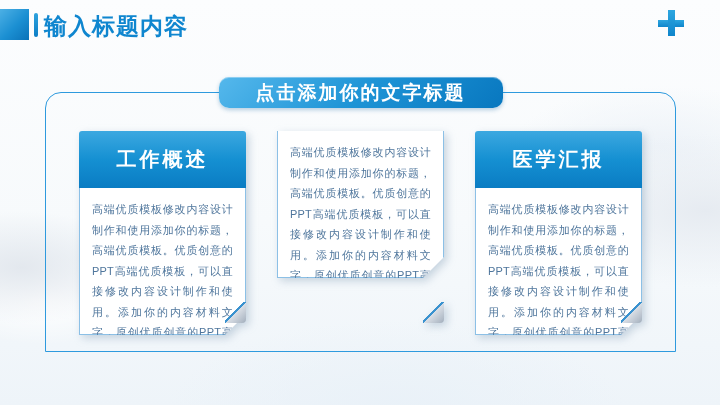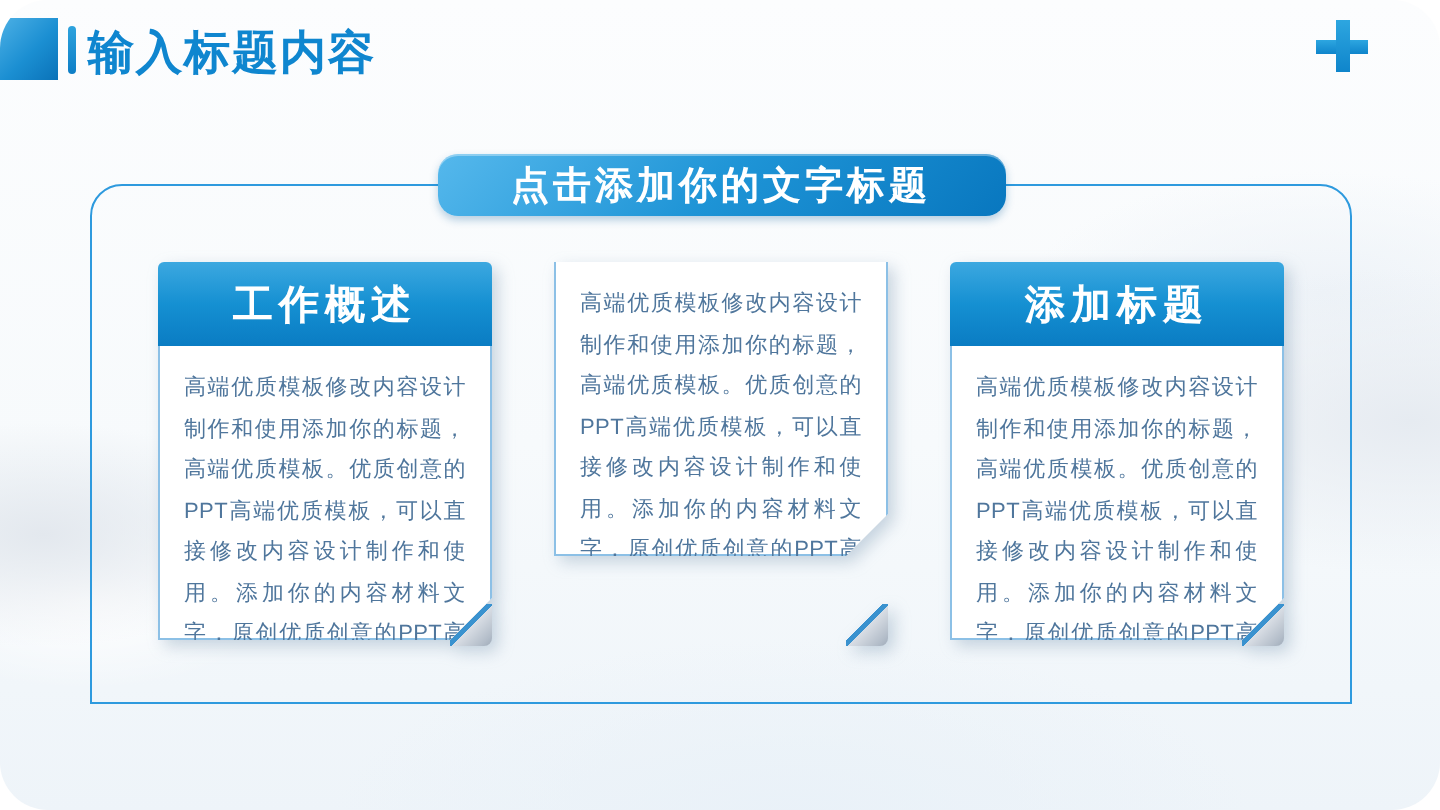--- a/index.html
+++ b/index.html
@@ -10,21 +10,20 @@
   }
   .slide {
     position:relative; width:720px; height:405px; overflow:hidden;
     background:
       radial-gradient(ellipse 170px 80px at 3% 66%, #e3e8ee 0%, rgba(227,232,238,0) 70%),
       radial-gradient(ellipse 130px 60px at 6% 74%, #ffffff 0%, rgba(255,255,255,0) 75%),
       radial-gradient(ellipse 240px 110px at 98% 52%, #e6ebf1 0%, rgba(230,235,241,0) 70%),
       radial-gradient(ellipse 200px 80px at 92% 36%, #eef3f8 0%, rgba(238,243,248,0) 75%),
       radial-gradient(ellipse 320px 130px at 55% 102%, #e9f1f8 0%, rgba(233,241,248,0) 72%),
       linear-gradient(180deg, #fcfdfe 0%, #f7fafc 55%, #eef4f9 100%);
-    border-radius: 24px;
   }
 
   
   .top-header { position:absolute; left:0; top:0; width:100%; height:56px; }
   .logo-square {
     position:absolute; left:0; top:9px; width:29px; height:31px;
     background:linear-gradient(135deg, #4cb0e5 0%, #1b8fd2 55%, #0a72b8 100%);
   }
   .accent-bar {
     position:absolute; left:34px; top:13px; width:4px; height:24px; border-radius:2px;
@@ -64,21 +63,21 @@
   
   .cards-row {
     position:absolute; left:33px; top:38px; width:565px;
     display:flex; gap:31px;
   }
   .card {
     position:relative; width:167px; height:192px;
     filter:drop-shadow(3px 3px 4px rgba(110,140,170,0.35));
   }
   .card-header {
-    height:42px; border-radius:3px 3px 0 0;
+    height:57px; border-radius:3px 3px 0 0;
     background:linear-gradient(180deg, #3ca8e0 0%, #1590d2 50%, #0a7cc3 100%);
     display:flex; align-items:center; justify-content:center;
     color:#ffffff; font-size:20px; font-weight:bold; letter-spacing:3px;
   }
   .card-body {
     position:relative; height:147px; background:#ffffff;
     border:1px solid #8cc0e6; border-top:none;
     padding:11px 12px 0 12px;
     clip-path:polygon(0 0, 100% 0, 100% calc(100% - 21px), calc(100% - 21px) 100%, 0 100%);
   }
@@ -124,21 +123,21 @@
       </div>
 
       <div class="card">
         <div class="card-body">
           <div class="card-text">高端优质模板修改内容设计制作和使用添加你的标题，高端优质模板。优质创意的PPT高端优质模板，可以直接修改内容设计制作和使用。添加你的内容材料文字，原创优质创意的PPT高端优质模板可以下载</div>
         </div>
         <div class="card-fold"></div>
       </div>
 
       <div class="card">
-        <div class="card-header">添加标题</div>
+        <div class="card-header">医学汇报</div>
         <div class="card-body">
           <div class="card-text">高端优质模板修改内容设计制作和使用添加你的标题，高端优质模板。优质创意的PPT高端优质模板，可以直接修改内容设计制作和使用。添加你的内容材料文字，原创优质创意的PPT高端优质模板可以下载</div>
         </div>
         <div class="card-fold"></div>
       </div>
 
     </div>
   </div>
 
 </div>

